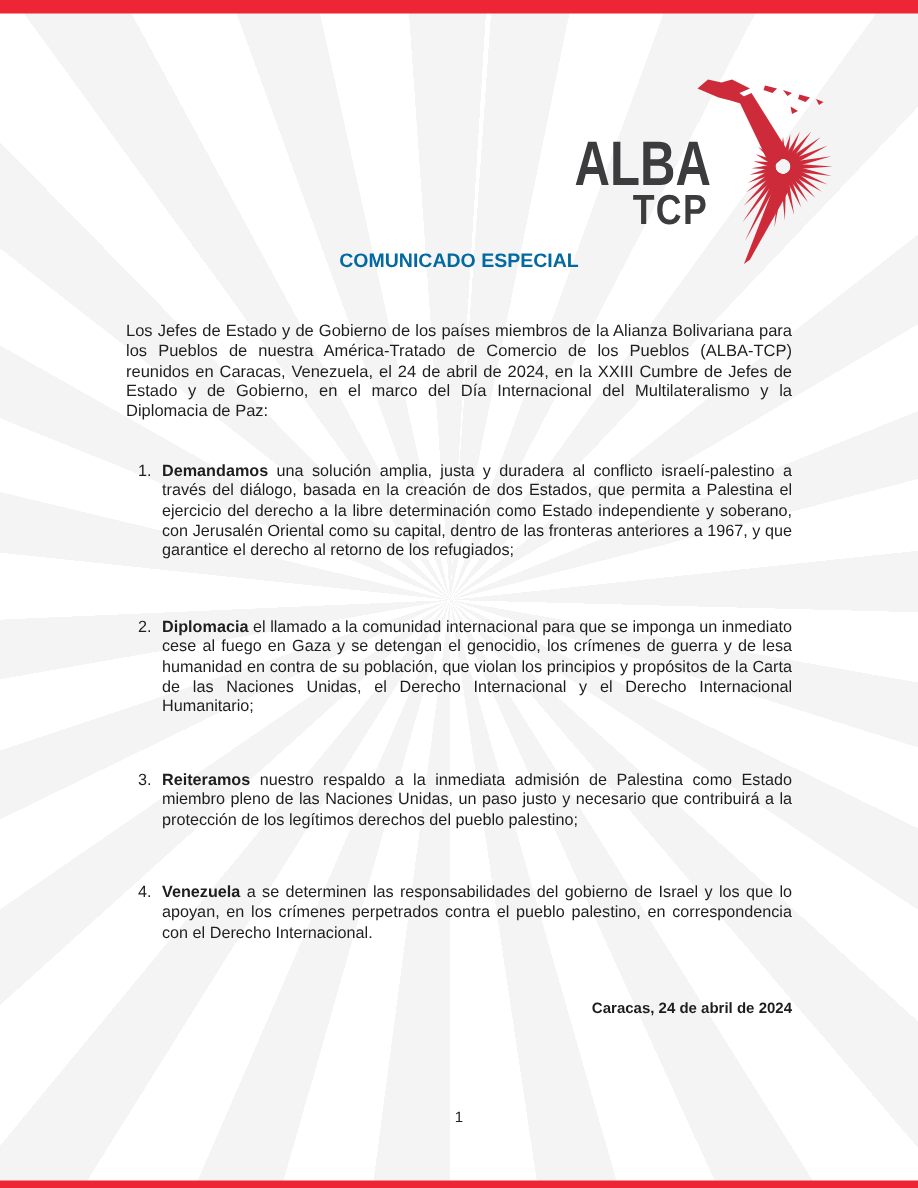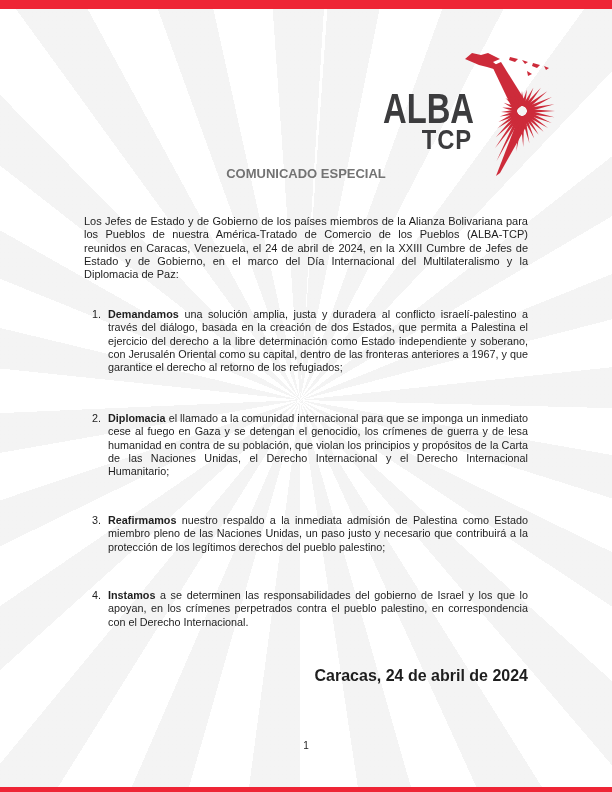--- a/index.html
+++ b/index.html
@@ -34,41 +34,41 @@
   .logo-tcp{
     position:absolute;right:88px;top:86px;width:200px;text-align:right;
     font-size:28px;font-weight:bold;color:var(--logo-ink);line-height:1;
     transform:scaleX(.85);transform-origin:right center;letter-spacing:1px;
   }
   .logo-art{position:absolute;left:88px;top:4px;}
 
   
   .title{
     position:absolute;left:84px;top:166px;width:444px;text-align:center;
-    font-size:13px;font-weight:bold;line-height:15.5px;color:#737373;
+    font-size:13px;font-weight:bold;line-height:15.5px;color:#0369a1;
   }
 
   
   .intro{
     position:absolute;left:84px;top:215px;width:444px;
     font-size:11px;line-height:13.35px;text-align:justify;
   }
   .item{
     position:absolute;left:84px;width:444px;padding-left:24px;
     font-size:10.8px;line-height:13.35px;text-align:justify;
   }
   .item .num{position:absolute;left:8px;top:0;}
   .item-1{top:308px;}
   .item-2{top:412px;}
   .item-3{top:514px;}
   .item-4{top:589px;}
 
   .dateline{
     position:absolute;left:84px;top:667px;width:444px;text-align:right;
-    font-size:16px;font-weight:bold;
+    font-size:10px;font-weight:bold;
   }
   .page-number{
     position:absolute;left:0;top:740px;width:612px;text-align:center;
     font-size:10px;color:#222;
   }
 </style>
 </head>
 <body>
 
 <div class="page">
@@ -139,22 +139,22 @@
   <div class="item item-1">
     <span class="num">1.</span>
     <b>Demandamos</b><span> una solución amplia, justa y duradera al conflicto israelí-palestino a través del diálogo, basada en la creación de dos Estados, que permita a Palestina el ejercicio del derecho a la libre determinación como Estado independiente y soberano, con Jerusalén Oriental como su capital, dentro de las fronteras anteriores a 1967, y que garantice el derecho al retorno de los refugiados;</span>
   </div>
   <div class="item item-2">
     <span class="num">2.</span>
     <b>Diplomacia</b><span> el llamado a la comunidad internacional para que se imponga un inmediato cese al fuego en Gaza y se detengan el genocidio, los crímenes de guerra y de lesa humanidad en contra de su población, que violan los principios y propósitos de la Carta de las Naciones Unidas, el Derecho Internacional y el Derecho Internacional Humanitario;</span>
   </div>
   <div class="item item-3">
     <span class="num">3.</span>
-    <b>Reafirmamos</b><span> nuestro respaldo a la inmediata admisión de Palestina como Estado miembro pleno de las Naciones Unidas, un paso justo y necesario que contribuirá a la protección de los legítimos derechos del pueblo palestino;</span>
+    <b>Reiteramos</b><span> nuestro respaldo a la inmediata admisión de Palestina como Estado miembro pleno de las Naciones Unidas, un paso justo y necesario que contribuirá a la protección de los legítimos derechos del pueblo palestino;</span>
   </div>
   <div class="item item-4">
     <span class="num">4.</span>
-    <b>Instamos</b><span> a se determinen las responsabilidades del gobierno de Israel y los que lo apoyan,  en los crímenes perpetrados contra el pueblo palestino, en correspondencia con el Derecho Internacional.</span>
+    <b>Venezuela</b><span> a se determinen las responsabilidades del gobierno de Israel y los que lo apoyan,  en los crímenes perpetrados contra el pueblo palestino, en correspondencia con el Derecho Internacional.</span>
   </div>
 
   <div class="dateline">Caracas, 24 de abril de 2024</div>
   <div class="page-number">1</div>
 </div>
 
 </body></html>

